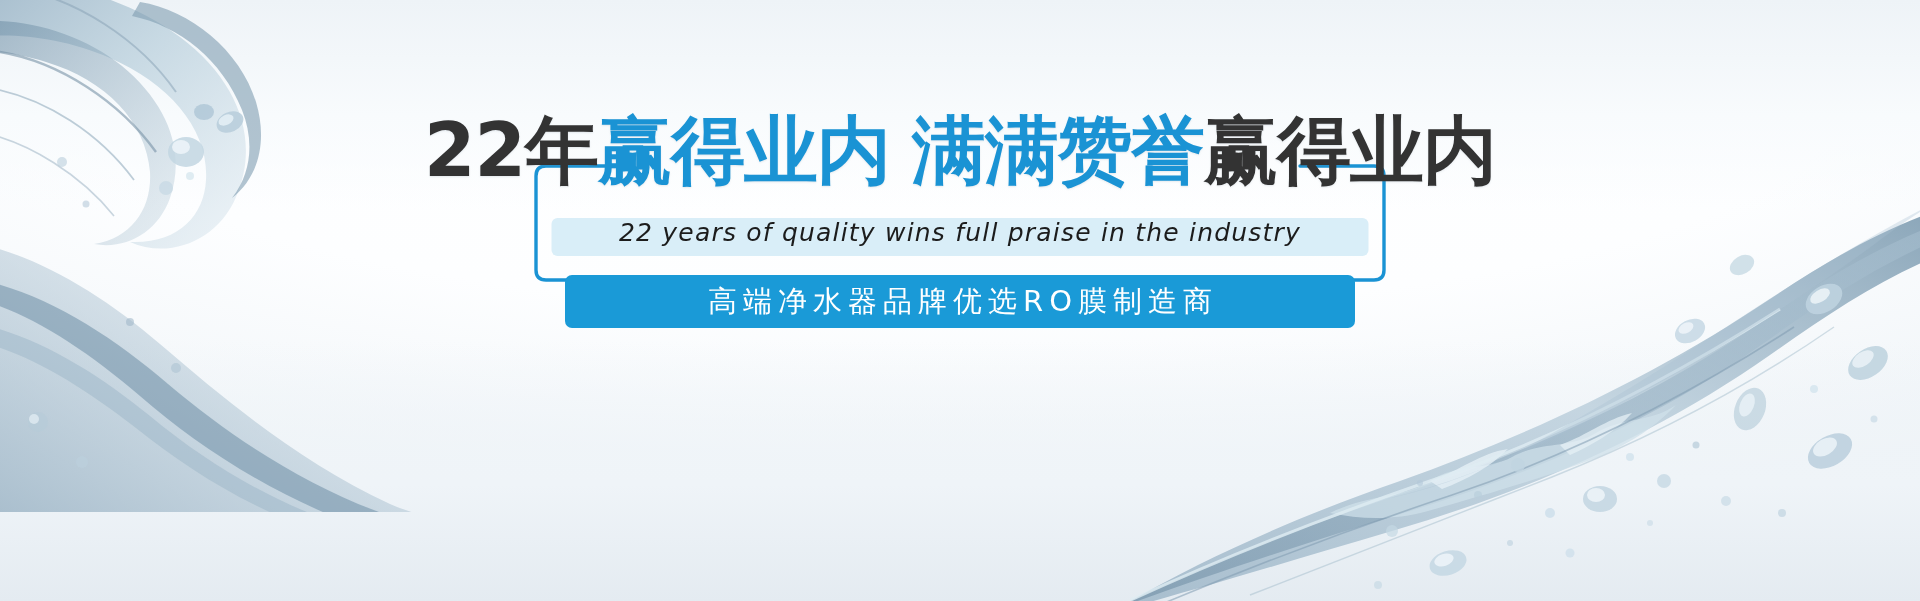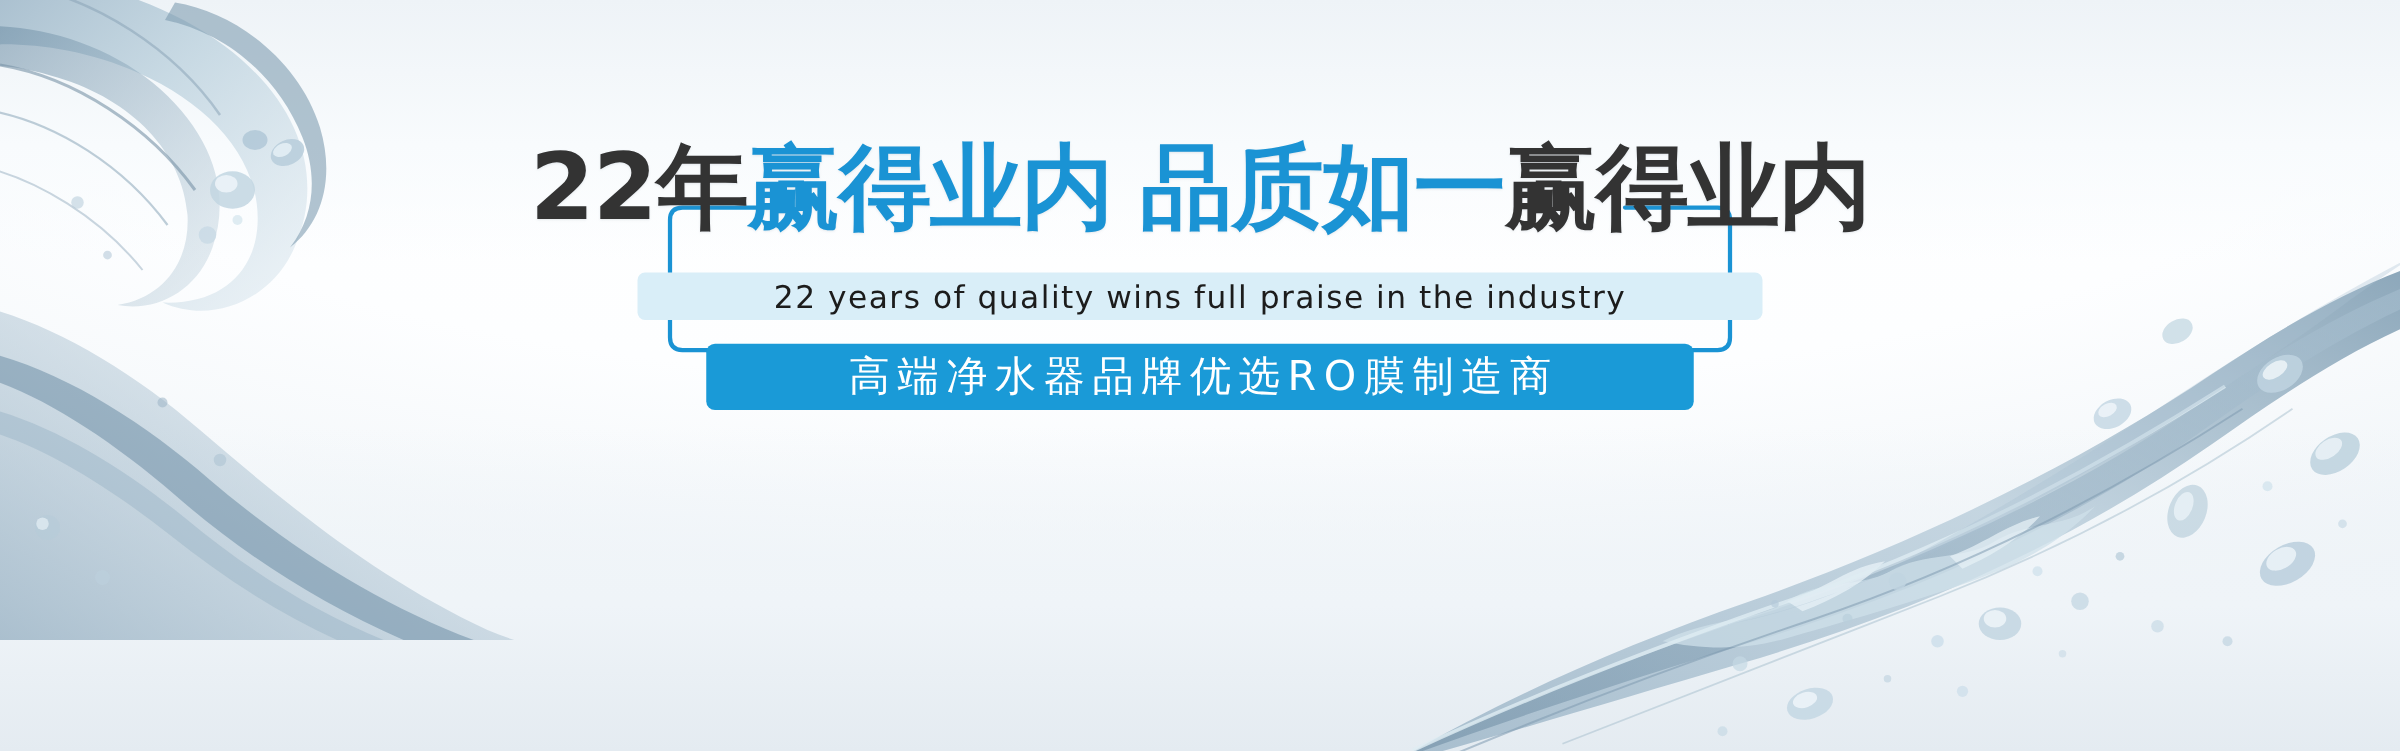--- a/index.html
+++ b/index.html
@@ -45,38 +45,38 @@
     font-family:"DejaVu Sans","Liberation Sans",sans-serif;
     letter-spacing:-1px;
     text-shadow:0 1px 2px rgba(120,140,155,.18);
   }
   .hl-dark{color:#333333;}
   .hl-blue{color:#1a93d4;}
   .hl-gap{display:inline-block;width:22px;}
 
   .en-bar{
     position:absolute;left:50%;top:100px;transform:translateX(-50%);
-    width:900px;height:38px;border-radius:6px;
+    width:817px;height:38px;border-radius:6px;
     background:#d9eef8;
-    display:flex;align-items:center;justify-content:center;
+    display:flex;justify-content:center;font-style:italic;
   }
   .en-bar span{
     font-size:25px;color:#1c1c1c;font-weight:normal;
     letter-spacing:1.2px;white-space:nowrap;
     font-family:"DejaVu Sans","Liberation Sans",sans-serif;
   }
 
   .cn-bar{
     position:absolute;left:50%;top:157px;transform:translateX(-50%);
     width:790px;height:53px;border-radius:7px;
     background:#1a9ad7;
     display:flex;align-items:center;justify-content:center;
   }
   .cn-bar span{
-    font-size:33px;color:#ffffff;font-weight:normal;
+    font-size:29px;color:#ffffff;font-weight:normal;
     letter-spacing:6px;white-space:nowrap;text-indent:6px;
     font-family:"DejaVu Sans","Liberation Sans",sans-serif;
   }
 </style>
 </head>
 <body>
 
 <div class="banner">
 
   <div class="veil-top"></div>
@@ -208,21 +208,21 @@
   </svg>
 
   <div class="content">
 
     <svg class="bracket" viewBox="0 0 1000 210" xmlns="http://www.w3.org/2000/svg">
       <path d="M160,48 L86,48 Q76,48 76,58 L76,152 Q76,162 86,162 L160,162" fill="none" stroke="#1a93d4" stroke-width="3.4" stroke-linecap="round"></path>
       <path d="M840,48 L914,48 Q924,48 924,58 L924,152 Q924,162 914,162 L840,162" fill="none" stroke="#1a93d4" stroke-width="3.4" stroke-linecap="round"></path>
     </svg>
 
     <div class="headline">
-      <span class="hl-dark">22年</span><span class="hl-blue">赢得业内</span><span class="hl-gap"></span><span class="hl-blue">品质如一</span><span class="hl-dark">赢得业内</span>
+      <span class="hl-dark">22年</span><span class="hl-blue">赢得业内</span><span class="hl-gap"></span><span class="hl-blue">满满赞誉</span><span class="hl-dark">赢得业内</span>
     </div>
 
     <div class="en-bar">
       <span>22 years of quality wins full praise in the industry</span>
     </div>
 
     <div class="cn-bar">
       <span>高端净水器品牌优选RO膜制造商</span>
     </div>
 

